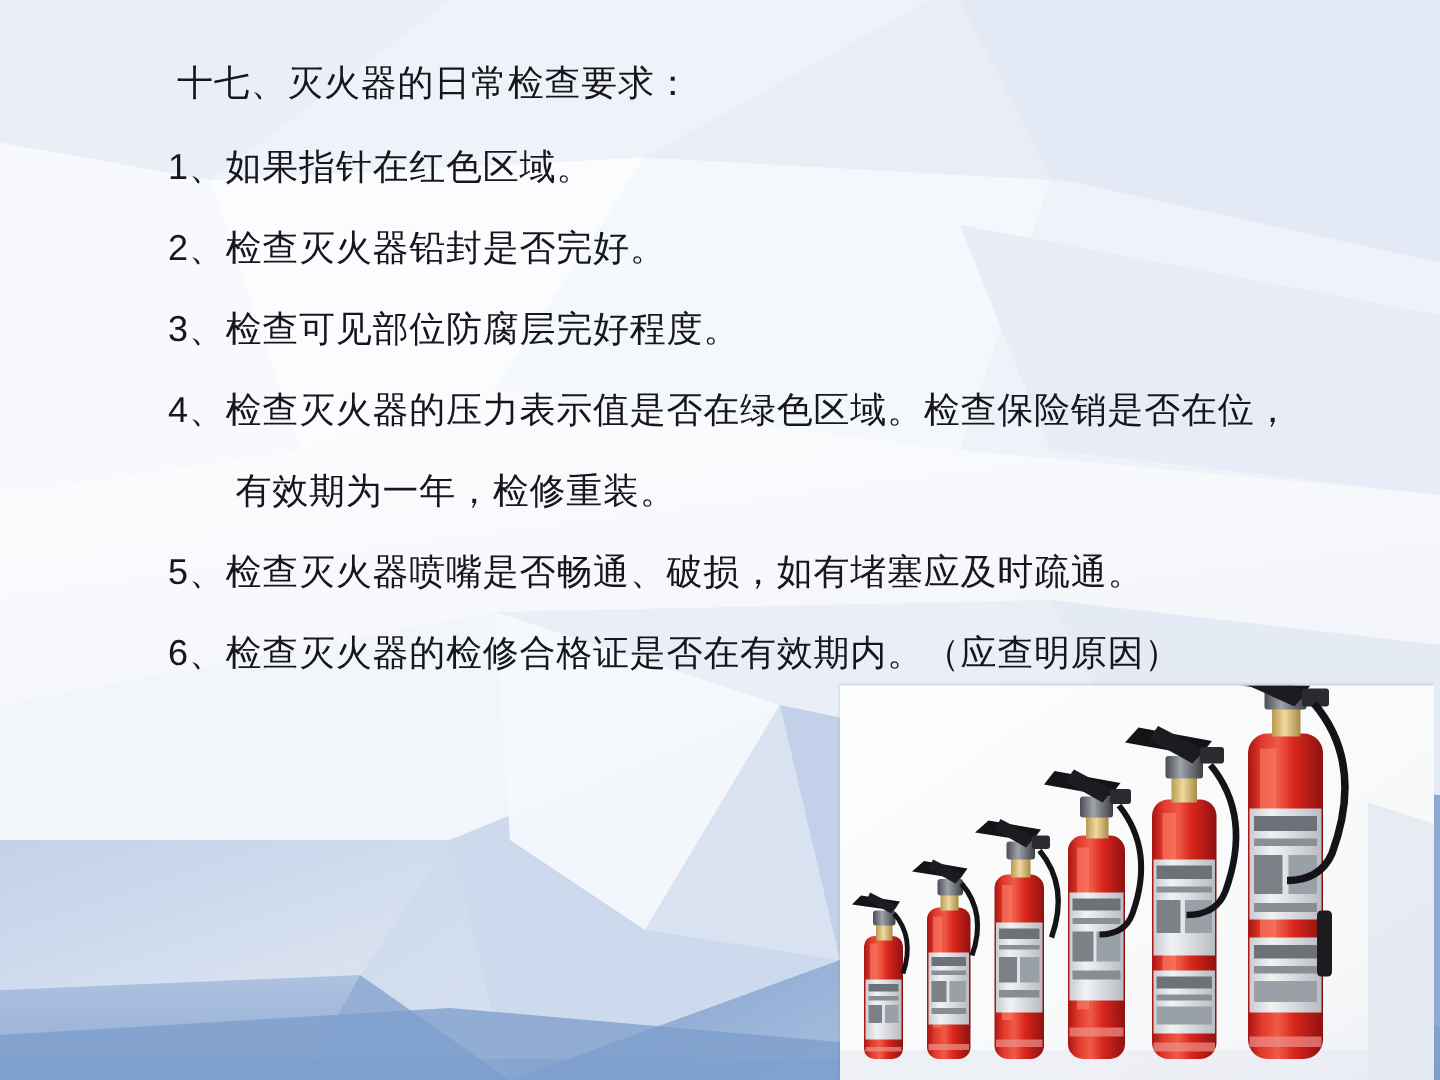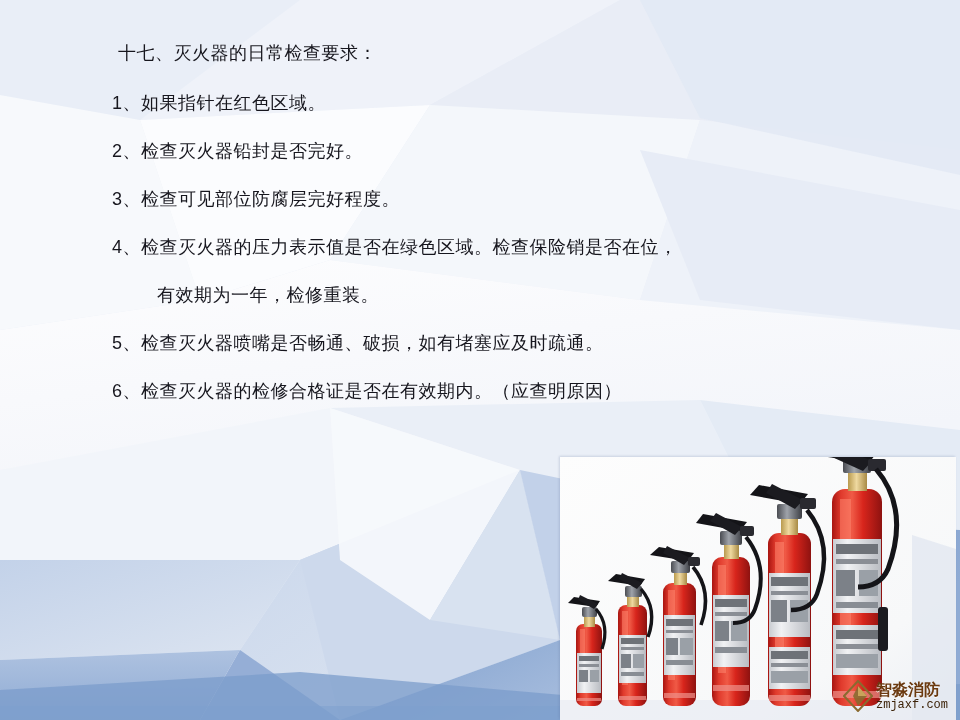--- a/index.html
+++ b/index.html
@@ -31,21 +31,21 @@
   
   .text-block {
     position: absolute;
     left: 112px;
     top: 44px;
     width: 836px;
   }
 
   .line {
     color: #16161e;
-    font-size: 18px;
+    font-size: 24px;
     line-height: 1.0;
     letter-spacing: 0.5px;
     white-space: nowrap;
     text-shadow: 0 0 1px rgba(255,255,255,0.55);
   }
 
   .title-line {
     margin-bottom: 32px;
     padding-left: 6px;
   }
@@ -360,25 +360,14 @@
         <rect x="283" y="0" width="28" height="16" rx="2" fill="url(#steel)"></rect>
         <path d="M254 -2 L309 6 L318 -6 L263 -14 Z" fill="#141418"></path>
         <path d="M280 -10 L312 4 L303 14 L272 0 Z" fill="#1b1b20"></path>
         <rect x="308" y="2" width="18" height="12" rx="2" fill="#2a2a30"></rect>
         <path d="M316 12 q34 40 12 100 q-8 18 -30 18" stroke="#141418" stroke-width="5" fill="none"></path>
         <rect x="318" y="150" width="10" height="44" rx="3" fill="#1b1b20"></rect>
       </g>
     </svg>
   </div>
 
-  <div class="watermark">
-    <svg class="wm-logo" viewBox="0 0 30 32">
-      <polygon points="15,1 29,16 15,31 1,16" fill="none" stroke="#8a6a2f" stroke-width="2"></polygon>
-      <polygon points="15,6 24,16 15,26 10,16" fill="#8a6a2f" opacity="0.9"></polygon>
-      <polygon points="15,6 24,16 15,16" fill="#c9a35a"></polygon>
-    </svg>
-    <div class="wm-text">
-      <div class="wm-cn">智淼消防</div>
-      <div class="wm-url">zmjaxf.com</div>
-    </div>
-  </div>
 
 </div>
 
 </body></html>

